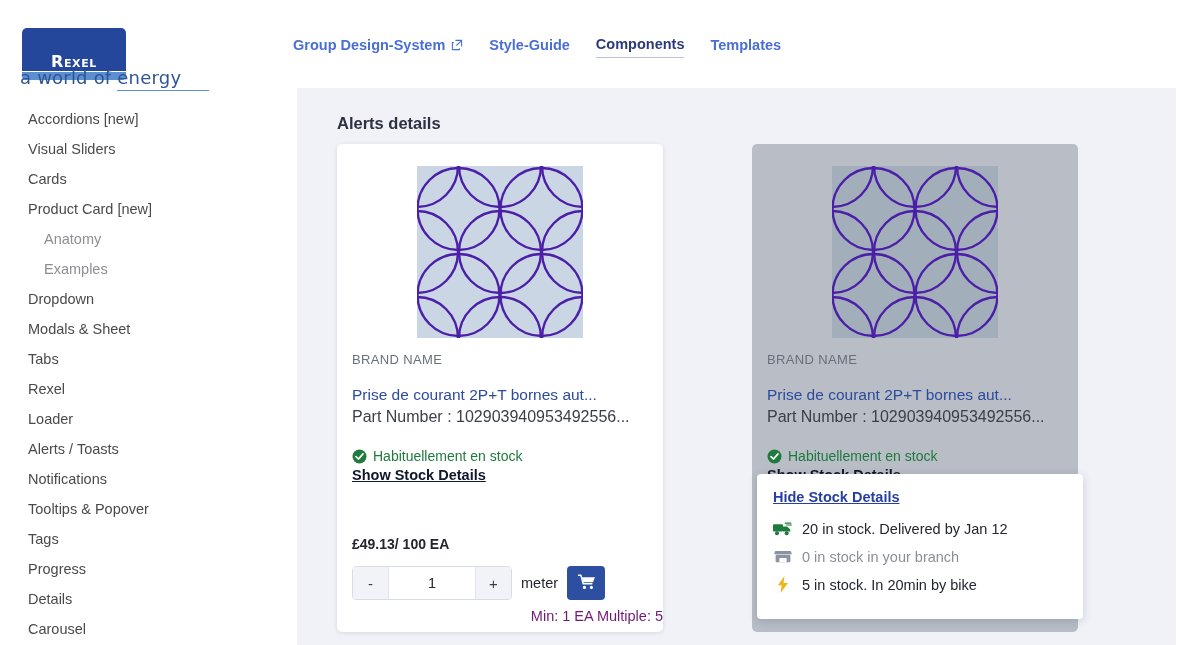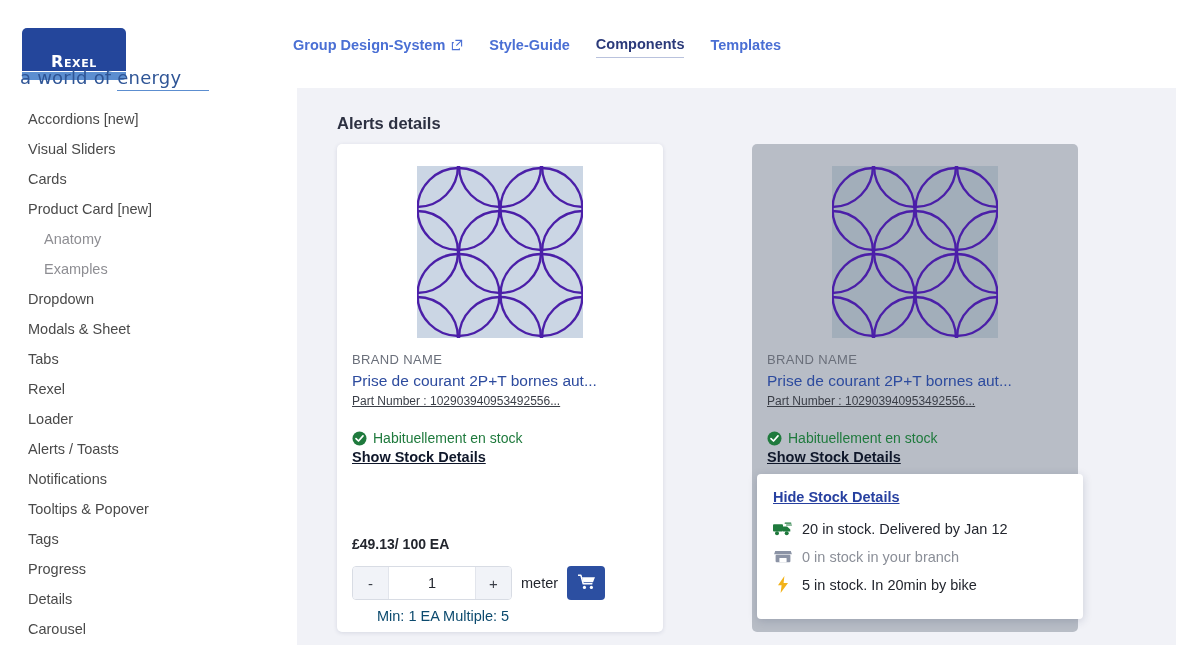--- a/index.html
+++ b/index.html
@@ -77,26 +77,26 @@
   .card.two { left: 455px; background: #b8bdc6; box-shadow: none; }
 
   .prod-img {
     position: absolute; left: 50%; transform: translateX(-50%); top: 22px;
     width: 166px; height: 172px; overflow: hidden; background: #cbd6e4;
   }
   .card.two .prod-img { background: #a2aeba; }
   .prod-img svg { display: block; }
 
   .card-body { position: absolute; left: 15px; right: 15px; top: 208px; }
-  .brand { font-size: 13px; color: #6a6f7a; letter-spacing: .35px; margin-bottom: 4px; }
+  .brand { font-size: 13px; color: #6a6f7a; letter-spacing: .35px; margin-bottom: 18px; }
   .pname {
     font-size: 15.5px; font-weight: 400; color: #2d4b9e;
     line-height: 20px; margin-bottom: 3px; white-space: nowrap; overflow: hidden;
   }
-  .partno { font-size: 12px; color: #3b3f48; white-space: nowrap; overflow: hidden; text-decoration: underline; }
+  .partno { font-size: 16px; color: #3b3f48; white-space: nowrap; overflow: hidden; }
 
   .stockline {
     margin-top: 22px; display: flex; align-items: center; gap: 6px;
     font-size: 14px; color: #1f7a3d;
   }
   .check-ic { width: 15px; height: 15px; flex: 0 0 15px; }
   .stock-link {
     display: block; margin-top: 3px;
     font-size: 14.5px; font-weight: 700; color: #0f172a;
     text-decoration: underline; cursor: pointer; width: max-content;
@@ -126,22 +126,22 @@
     width: 86px; text-align: center; font-size: 14.5px; color: #23262e;
     border: none; outline: none; background: #fff;
     font-family: "Liberation Sans", sans-serif;
   }
   .unit { font-size: 14.5px; color: #23262e; }
   .cart-btn {
     width: 38px; height: 34px; background: #2c4fa1; border: none; border-radius: 4px;
     display: flex; align-items: center; justify-content: center; cursor: pointer;
   }
   .minline {
-    position: absolute; left: 0; right: 0; top: 464px; text-align: left;
-    font-size: 14.5px; color: #0c4a6e; padding-left: 40px;
+    position: absolute; left: 0; right: 0; top: 464px; text-align: right;
+    font-size: 14.5px; color: #701a75; padding-left: 40px;
   }
 
   
   .popover {
     position: absolute; left: 757px; top: 474px; width: 326px; height: 145px;
     background: #ffffff; border-radius: 4px;
     box-shadow: 0 2px 10px rgba(30,40,80,.18);
     padding: 14px 16px 0 16px; z-index: 20;
   }
   .hide-link {

